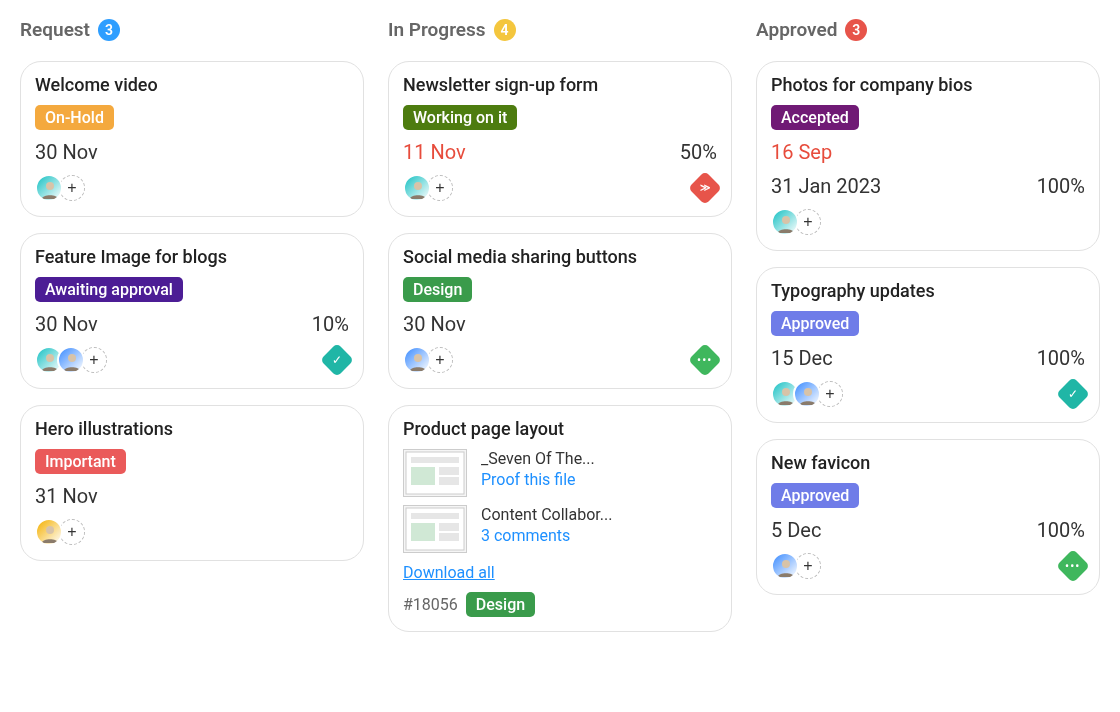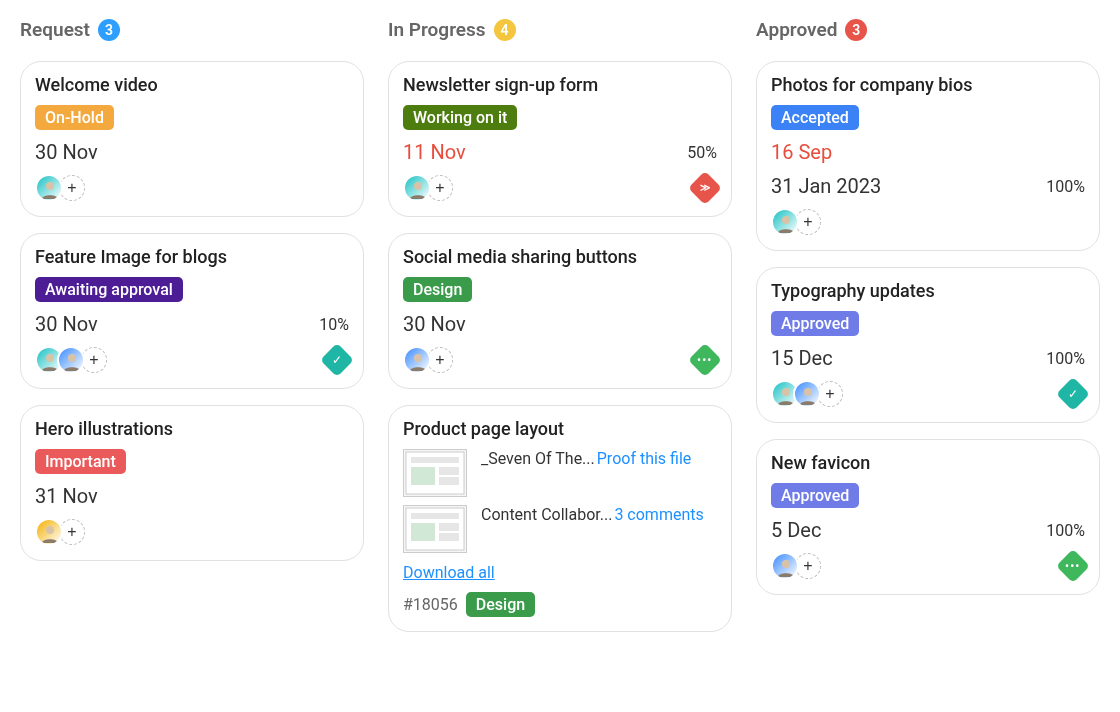--- a/index.html
+++ b/index.html
@@ -71,21 +71,21 @@
     display: flex;
     justify-content: space-between;
     align-items: center;
   }
   .date {
     font-size: 20px;
     color: #333;
   }
   .date-red { color: #e74c3c; }
   .pct {
-    font-size: 16px;
+    font-size: 20px;
     color: #333;
   }
   .avatars {
     display: flex;
     align-items: center;
   }
   .avatar {
     width: 28px;
     height: 28px;
     border-radius: 50%;
@@ -127,21 +127,21 @@
   .attach-row { display:flex; gap:14px; align-items:flex-start;}
   .attach-thumb {
     width: 64px; height: 48px;
     border:1px solid #ccc;
     background: #f5f5f5;
     display:flex;align-items:center;justify-content:center;
     font-size:10px;color:#999;
     flex-shrink:0;
   }
   .attach-thumb svg{display:block}
-  .attach-info { display:flex;flex-direction:row; gap:2px;}
+  .attach-info { display:flex;flex-direction:column; gap:2px;}
   .attach-name { font-size:16px; color:#333;}
   .attach-link { font-size:16px; color:#1e90ff; cursor:pointer;}
   .download-all {
     color:#1e90ff; text-decoration: underline; font-size:16px; cursor:pointer; width:fit-content;
   }
   .meta-row { display:flex; gap:8px; align-items:center; font-size:16px;}
   .task-id { color:#666; }
 </style>
 </head>
 <body>
@@ -311,21 +311,21 @@
     </div>
       </div>
     </div>
     <div class="column">
       <div class="col-header">
     <span class="col-title">Approved</span>
     <span class="badge-count" style="background:#e7544a">3</span>
   </div>
       <div class="card">
         <div class="card-title">Photos for company bios</div>
-        <div class="status-pill" style="background:#3b82f6">Accepted</div>
+        <div class="status-pill" style="background:#701a75">Accepted</div>
         <div class="date date-red">16 Sep</div>
         <div class="row">
       <div class="date">31 Jan 2023</div>
       <div class="pct">100%</div>
     </div>
         <div class="row">
     <div class="avatars">
       <span class="avatar ">
               <svg width="20" height="20" viewBox="0 0 20 20">
                 <circle cx="10" cy="7" r="4" fill="#d8c3a8"></circle>

